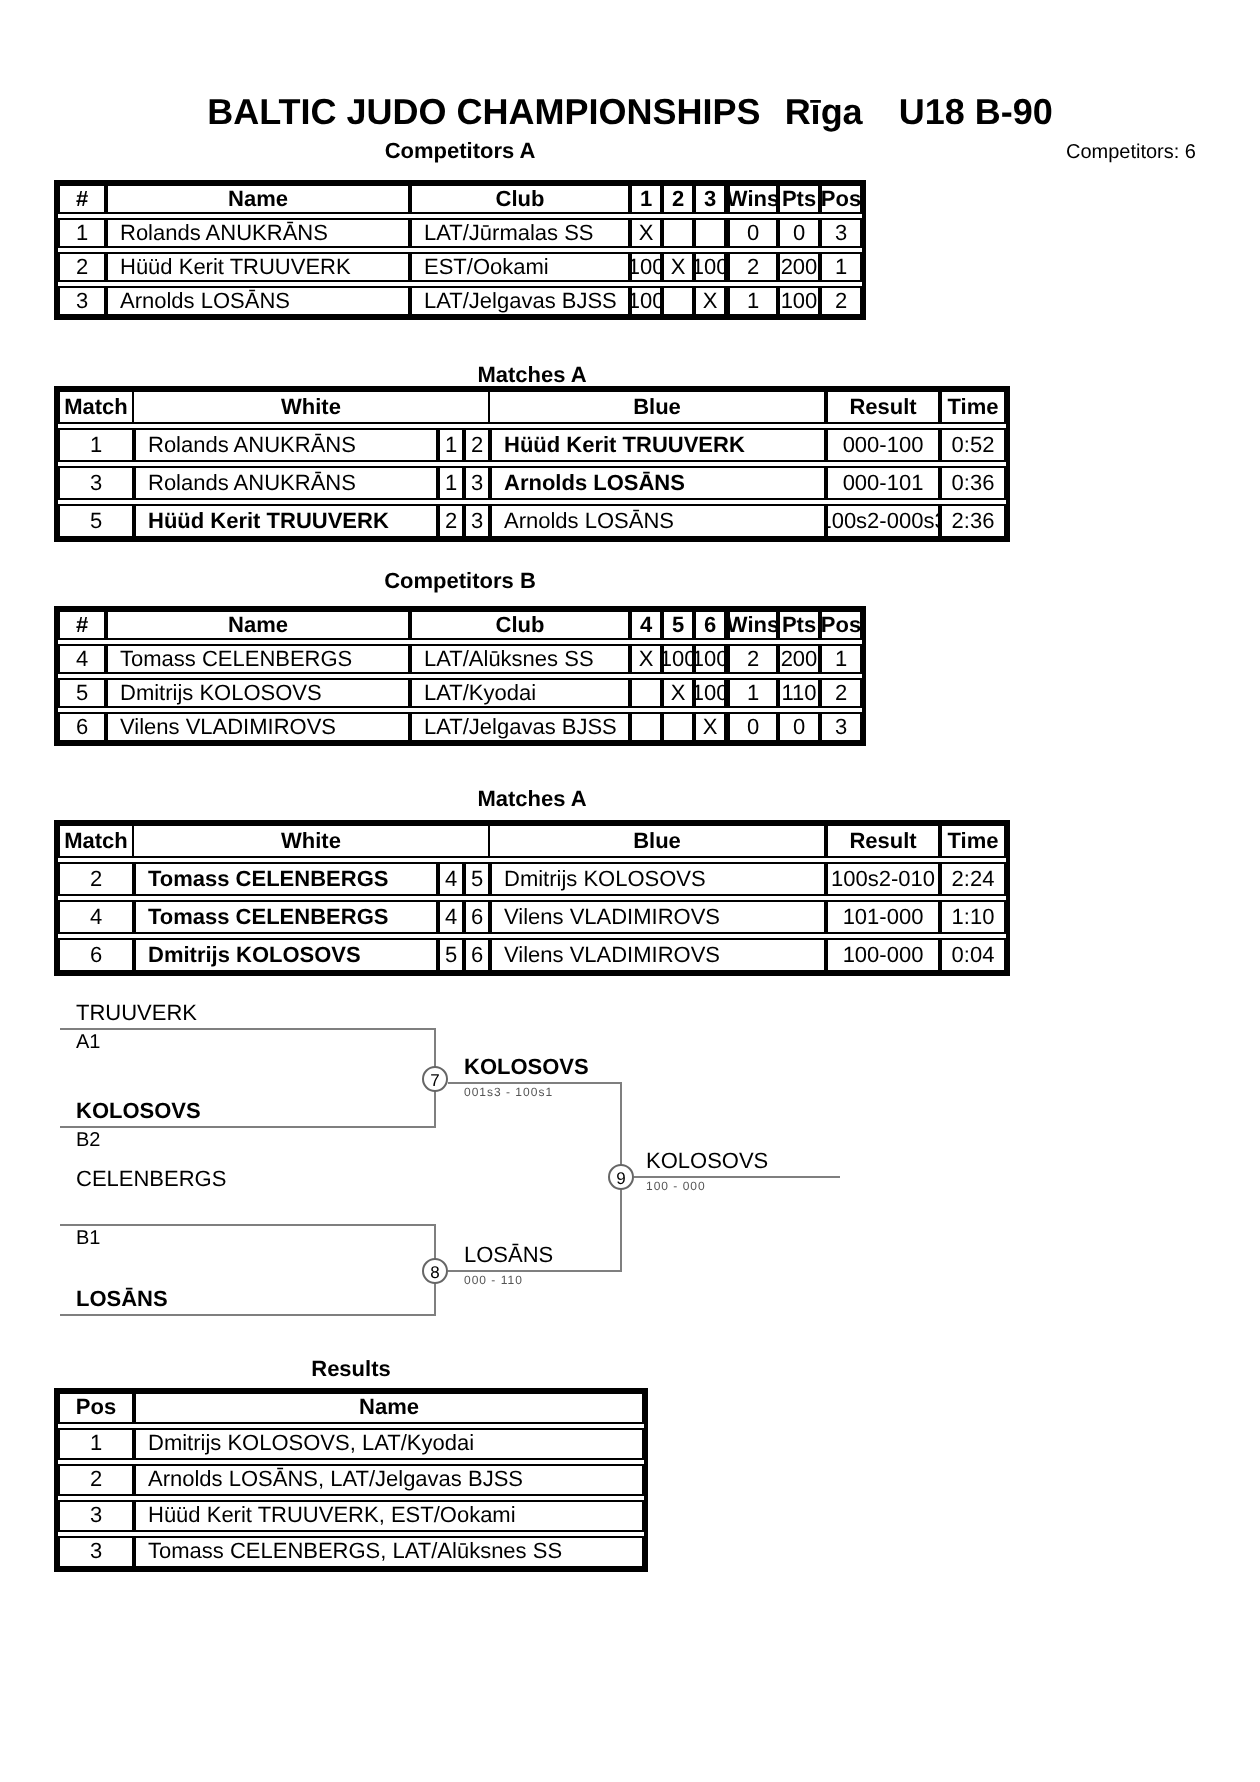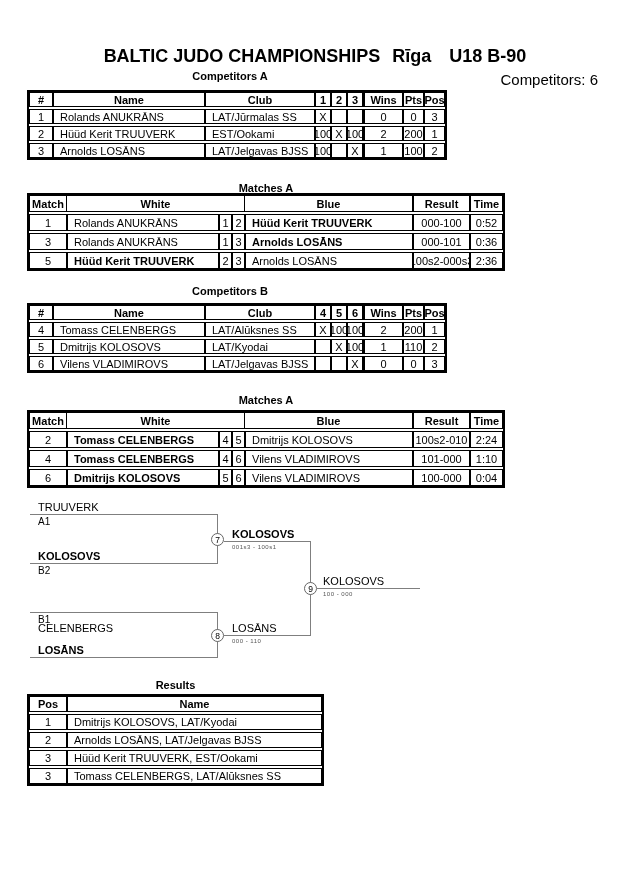--- a/index.html
+++ b/index.html
@@ -7,36 +7,36 @@
         font-family:"Liberation Sans",sans-serif;color:#000;overflow:hidden;}
 
   
   .title{position:absolute;top:46px;left:0;width:630px;display:flex;
          justify-content:center;align-items:baseline;font-size:18px;font-weight:bold;}
   .title .tp{margin-left:12px;}
   .title .tp:first-child{margin-left:0;}
   .title .tp.wide{margin-left:18px;}
 
   .sect{position:absolute;font-size:11px;font-weight:bold;text-align:center;}
-  .count{position:absolute;font-size:15px;text-align:right;}
+  .count{position:absolute;font-size:10px;text-align:right;}
 
   
   .tbl{position:absolute;border:2px solid #000;display:flex;flex-direction:column;background:#fff;}
   .trow{display:flex;}
   .trow + .trow{margin-top:2px;}
   .c{box-sizing:border-box;border:1px solid #000;display:flex;align-items:center;
      justify-content:center;font-size:11px;overflow:hidden;white-space:nowrap;background:#fff;}
   .hrow .c{font-weight:bold;}
   .hl{justify-content:flex-start;padding-left:6px;}
   .b{font-weight:bold;}
   .nb{border-left:none;}
 
   .tbl-comp .trow{height:15px;}
   .cw-num{width:24px}.cw-name{width:152px}.cw-club{width:110px}.cw-s{width:16px}
-  .cw-wins{width:40px;border-left-width:2px}.cw-pts{width:21px}.cw-pos{width:21px}
+  .cw-wins{width:26px;border-left-width:2px}.cw-pts{width:21px}.cw-pos{width:21px}
 
   .tbl-match .trow{height:17px;}
   .mw-match{width:38px}.mw-name{width:152px}.mw-n{width:13px}.mw-blue{width:168px}
   .mw-result{width:57px}.mw-time{width:33px}.mw-whitehdr{width:178px}
 
   .tbl-res .trow{height:16px;}
   .rw-pos{width:38px}.rw-name{width:255px}
 
   
   .bk{position:absolute;background:#7f7f7f;}
@@ -253,21 +253,21 @@
     <div class="bk bk-h" style="left:224px;top:541px;width:86px;"></div>
     <div class="bk-score" style="left:232px;top:544px;">001s3 - 100s1</div>
 
     <div class="bk bk-v" style="left:310px;top:541px;height:95px;"></div>
 
     <div class="bk-circle" style="left:304px;top:582px;">9</div>
     <div class="bk-name" style="left:323px;top:575px;">KOLOSOVS</div>
     <div class="bk bk-h" style="left:317px;top:588px;width:103px;"></div>
     <div class="bk-score" style="left:323px;top:591px;">100 - 000</div>
 
-    <div class="bk-name" style="left:38px;top:622px;">CELENBERGS</div>
+    <div class="bk-name" style="left:38px;top:584px;">CELENBERGS</div>
     <div class="bk bk-h" style="left:30px;top:612px;width:188px;"></div>
     <div class="bk-seed" style="left:38px;top:614px;">B1</div>
 
     <div class="bk-name b" style="left:38px;top:644px;">LOSĀNS</div>
     <div class="bk bk-h" style="left:30px;top:657px;width:188px;"></div>
     <div class="bk-seed" style="left:38px;top:659px;margin-top:48px;">A2</div>
 
     <div class="bk bk-v" style="left:217px;top:612px;height:46px;"></div>
     <div class="bk-circle" style="left:211px;top:629px;">8</div>
     <div class="bk-name" style="left:232px;top:622px;">LOSĀNS</div>

